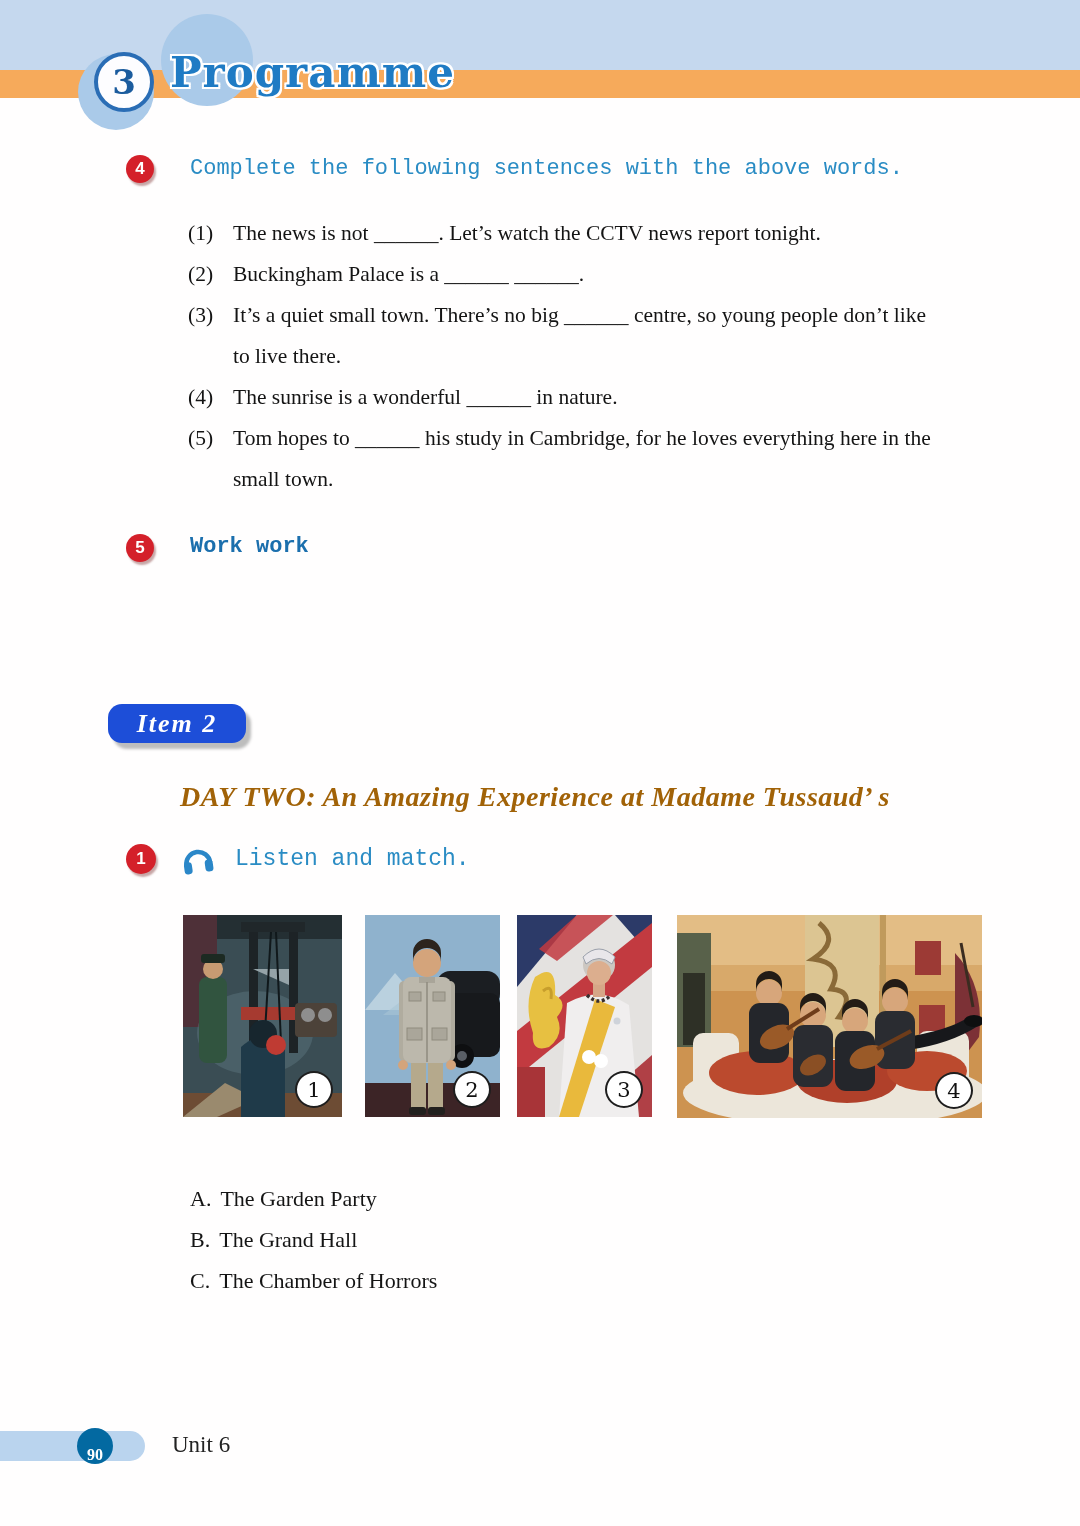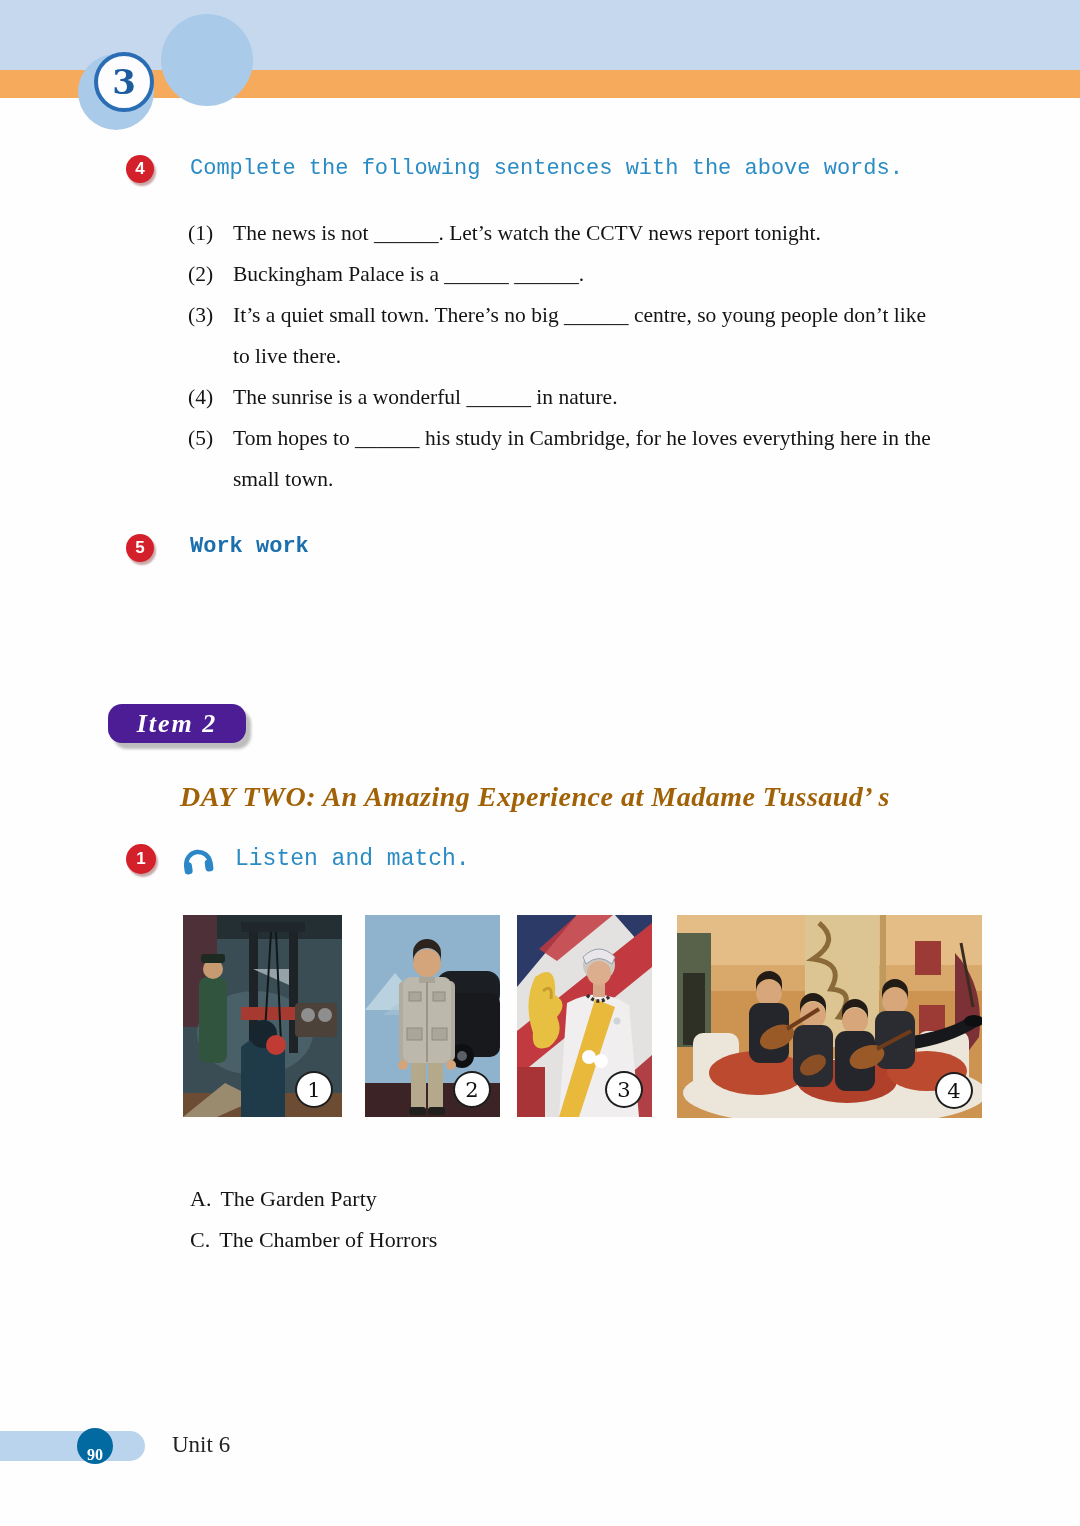--- a/index.html
+++ b/index.html
@@ -24,21 +24,21 @@
   .num-badge{position:absolute;width:28px;height:28px;border-radius:50%;background:#d4202a;color:#fff;
         display:flex;align-items:center;justify-content:center;font-family:"Liberation Sans",sans-serif;
         font-weight:bold;font-size:17px;box-shadow:2px 3px 2px rgba(130,60,60,.45);}
   .blue-text{font-family:Liberation Mono, monospace;color:#2a8cc4;font-size:22px;text-align:center;}
   .serif-block{font-size:21.5px;line-height:41px;color:#141414;}
   .sent-row{display:flex;}
   .sent-num{width:45px;flex:none;}
   .sent-text{width:712px;}
 
   
-  .item-badge{position:absolute;left:108px;top:704px;width:138px;height:39px;background:#4c1d95;
+  .item-badge{position:absolute;left:108px;top:704px;width:138px;height:39px;background:#1d4ed8;
         border-radius:14px;display:flex;align-items:center;justify-content:center;
         box-shadow:5px 6px 3px #bdbdbd;color:#fff;font-family:"Liberation Serif",serif;
         font-style:italic;font-weight:bold;font-size:26px;letter-spacing:2px;}
   .day-heading{position:absolute;left:180px;top:781px;font-family:"Liberation Serif",serif;
         font-style:italic;font-weight:bold;font-size:28px;color:#a16207;letter-spacing:.5px;}
 
   .photo{position:absolute;top:915px;height:202px;overflow:hidden;}
   .photo svg{display:block;width:100%;height:100%;}
   .photo-num{position:absolute;right:9px;bottom:9px;width:34px;height:33px;border-radius:50%;
         background:#fff;border:2px solid #1e1e1e;display:flex;align-items:center;justify-content:center;
@@ -62,20 +62,21 @@
 
 <div id="page">
 
   <div class="band-blue"></div>
   <div class="band-orange"></div>
   <div class="deco-circle deco-big"></div>
   <div class="deco-circle deco-small"></div>
   <div class="section-circle">
     <span>3</span>
   </div>
+  <div class="page-title">Programme</div>
 
   <div class="num-badge" style="left:126px;top:155px;">
     <span>4</span>
   </div>
   <div class="blue-text abs" style="left:190px;top:156px;">Complete the following sentences with the above words.</div>
 
   <div class="abs serif-block" style="left:188px;top:213px;width:770px;">
     <div class="sent-row">
       <span class="sent-num">(1)</span>
       <span class="sent-text">The news is not ______. Let’s watch the CCTV news report tonight.</span>
@@ -253,20 +254,23 @@
     <div class="photo-num">
       <span>4</span>
     </div>
   </div>
 
   <div class="options">
     <div>
       <span class="opt-letter">A.</span><span>The Garden Party</span>
     </div>
     <div>
+      <span class="opt-letter">B.</span><span>The Grand Hall</span>
+    </div>
+    <div>
       <span class="opt-letter">C.</span><span>The Chamber of Horrors</span>
     </div>
   </div>
 
   <div class="footer-bar"></div>
   <div class="footer-circle">
     <span>90</span>
   </div>
   <div class="footer-unit">Unit 6</div>
 

